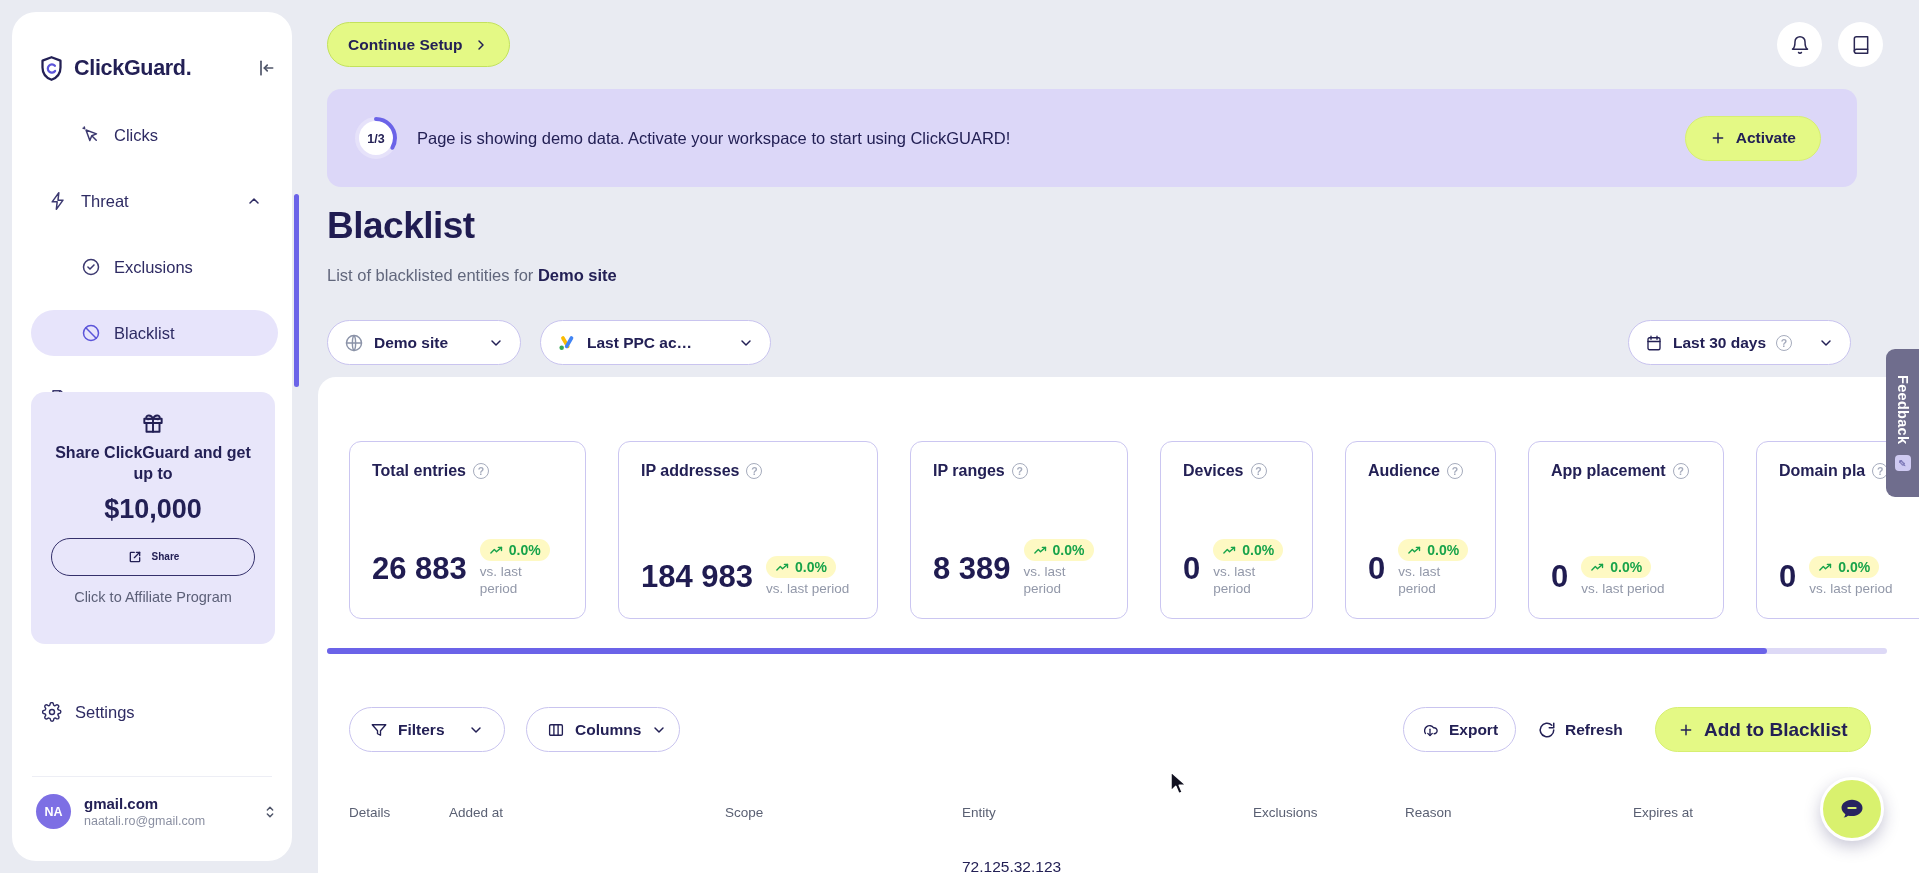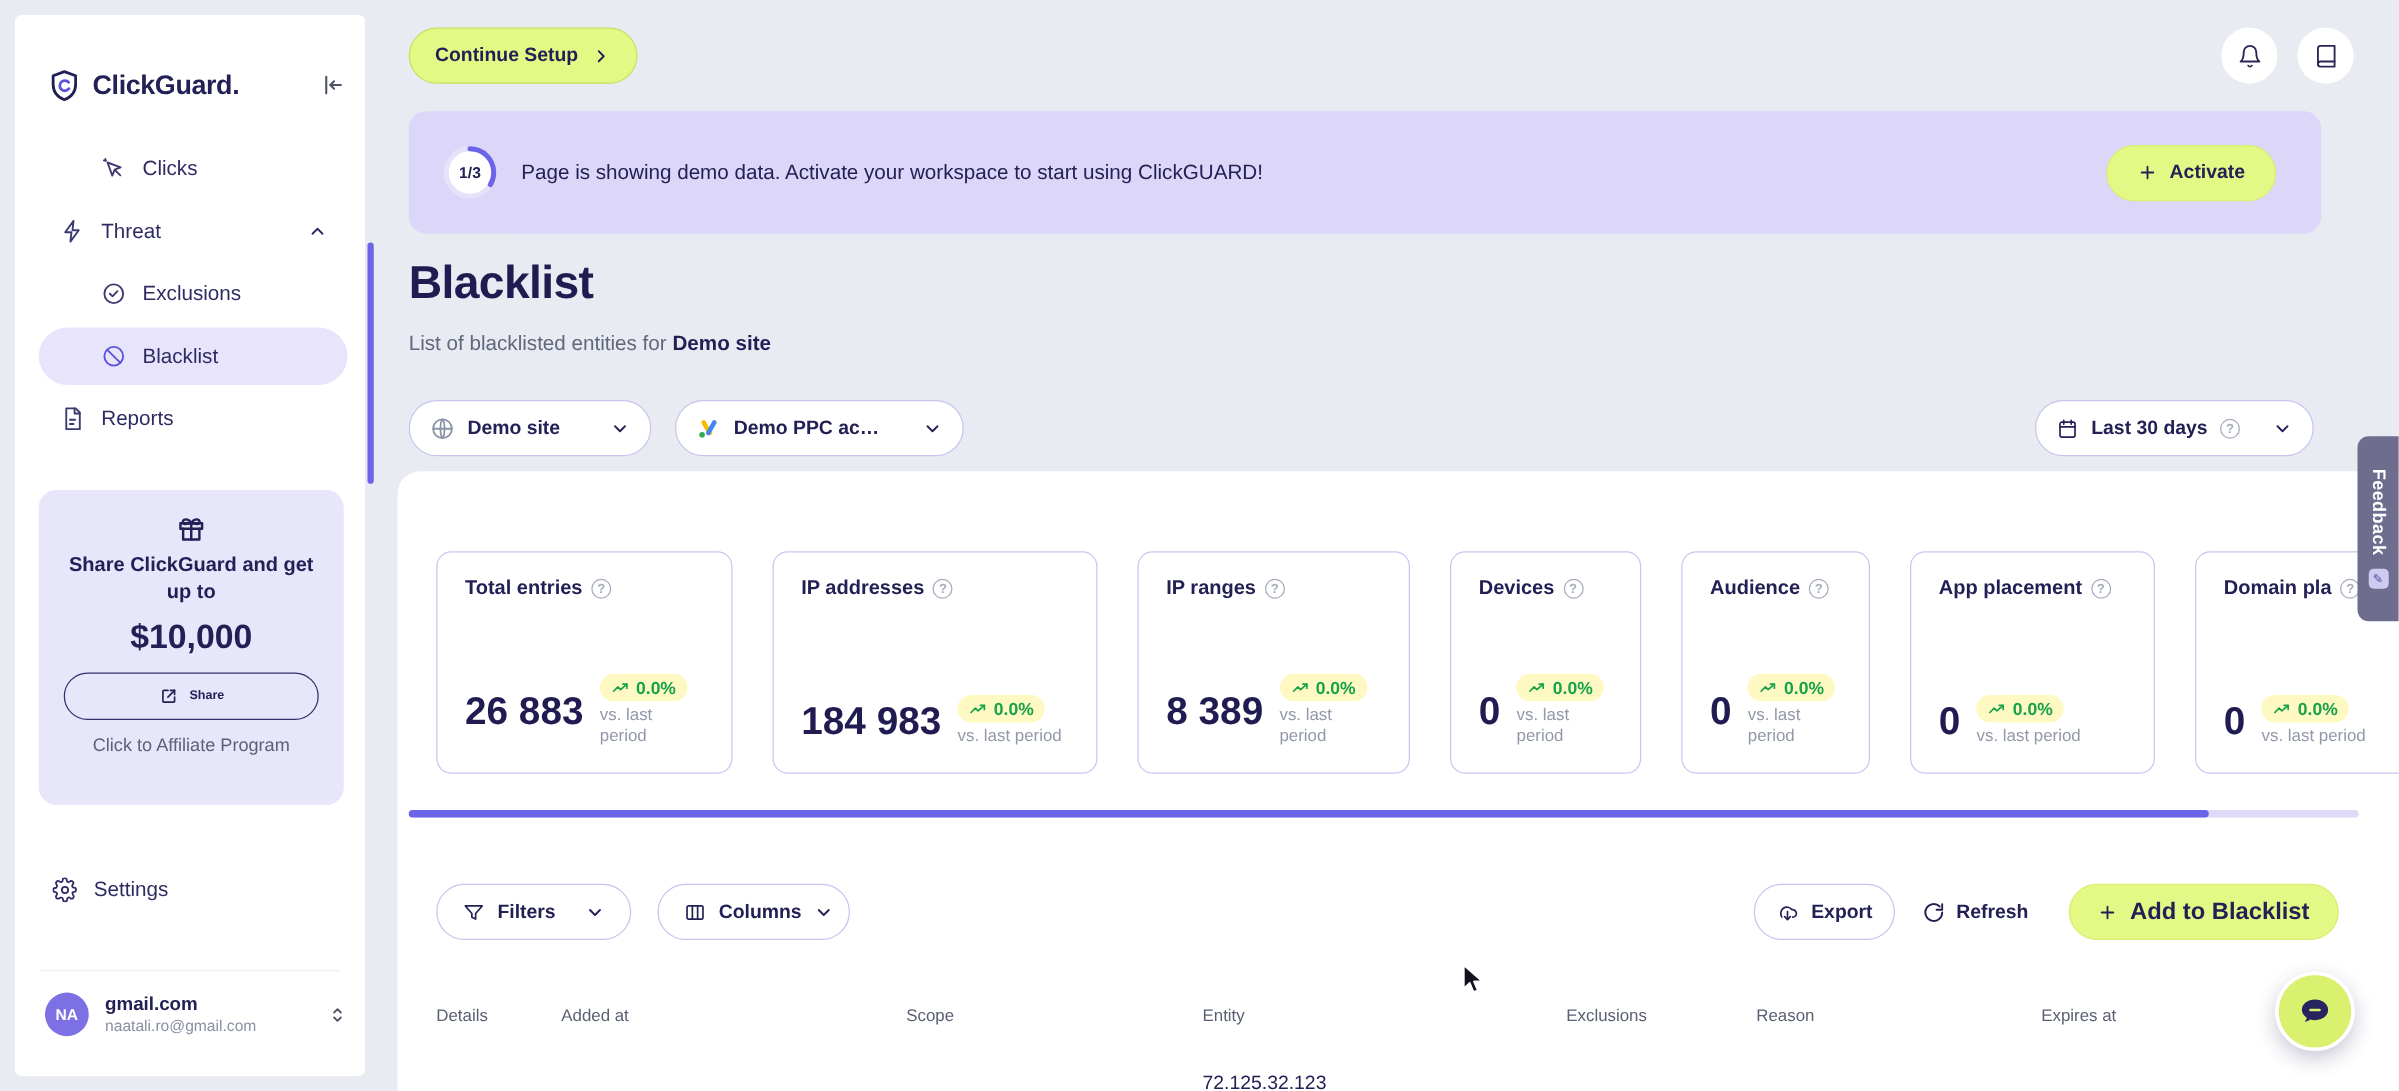--- a/index.html
+++ b/index.html
@@ -2,25 +2,25 @@
 <html><head>
 <meta charset="utf-8">
 <style>
   *{margin:0;padding:0;box-sizing:border-box}
   html,body{width:1919px;height:873px}
   body{font-family:"Liberation Sans","DejaVu Sans",sans-serif;background:#e9ebf2;position:relative;overflow:hidden;color:#242253}
   svg{display:block;flex:none}
   .abs{position:absolute}
 
   
-  #sidebar{left:12px;top:12px;width:280px;height:849px;background:#fff;border-radius:5px}
+  #sidebar{left:12px;top:12px;width:280px;height:849px;background:#fff;border-radius:24px}
   .logo-row{position:absolute;left:26px;right:16px;top:40px;display:flex;align-items:center;gap:9px;height:32px}
   .logo-text{font-size:21.5px;font-weight:800;color:#232055;letter-spacing:-.3px}
   .collapse{margin-left:auto;color:#4e5468;cursor:pointer}
-  .nav{position:absolute;left:19px;right:14px;top:100px;display:flex;flex-direction:column;gap:4px}
+  .nav{position:absolute;left:19px;right:14px;top:100px;display:flex;flex-direction:column;gap:20px}
   .nav-item{display:flex;align-items:center;gap:13px;height:46px;border-radius:999px;padding-left:17px;font-size:16.5px;font-weight:500;color:#2e2b63;cursor:pointer}
   .nav-item.child{padding-left:50px}
   .nav-item.active{background:#e7e4fb}
   .nav-item .ni{color:#3c3970}
   .nav-item.active .ni{color:#5b54d9}
   .nav-item .chev{margin-left:auto;margin-right:16px;color:#2e2b63}
   .promo{left:19px;top:380px;width:244px;height:252px;background:#e8e6fa;border-radius:14px;padding:18px 20px;display:flex;flex-direction:column;align-items:center;text-align:center}
   .promo-msg{font-size:16px;font-weight:600;color:#232055;line-height:1.3;margin-top:7px}
   .promo-amount{font-size:27px;font-weight:700;color:#232055;margin-top:9px}
   .share-btn{margin-top:13px;width:100%;height:38px;border:1.6px solid #34306b;border-radius:19px;background:transparent;display:flex;align-items:center;justify-content:center;gap:9px;font-size:10px;font-weight:600;color:#232055;cursor:pointer}
@@ -250,21 +250,21 @@
 <div class="abs select-pill" id="ppc-pill">
   <svg width="20" height="20" viewBox="0 0 24 24">
       <g transform="rotate(-30 10 11)">
         <rect x="7.8" y="3" width="4.4" height="16" rx="2.2" fill="#FBBC04"></rect>
       </g>
       <g transform="rotate(30 14.5 11)">
         <rect x="12.3" y="3" width="4.4" height="16" rx="2.2" fill="#4285F4"></rect>
       </g>
       <circle cx="5.6" cy="17.8" r="2.7" fill="#34A853"></circle>
     </svg>
-  <span>Demo PPC ac…</span>
+  <span>Last PPC ac…</span>
   <span class="pill-chev">
       <svg width="16" height="16" viewBox="0 0 24 24" fill="none" stroke="currentColor" stroke-width="2.2" stroke-linecap="round" stroke-linejoin="round">
         <path d="M6 9l6 6 6-6"></path>
       </svg>
     </span>
 </div>
 <div class="abs select-pill" id="date-pill">
   <svg width="18" height="18" viewBox="0 0 24 24" fill="none" stroke="#232055" stroke-width="1.8" stroke-linecap="round">
       <rect x="4" y="5" width="16" height="16" rx="2"></rect>
       <path d="M4 10h16M8 3v4M16 3v4"></path>

